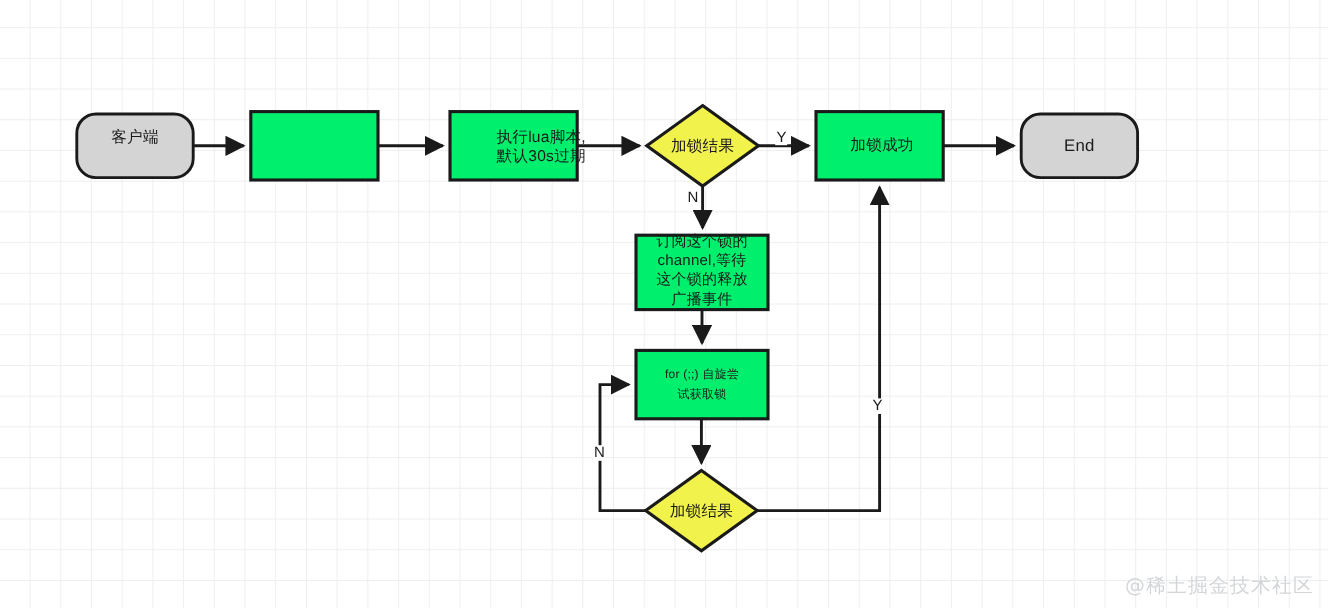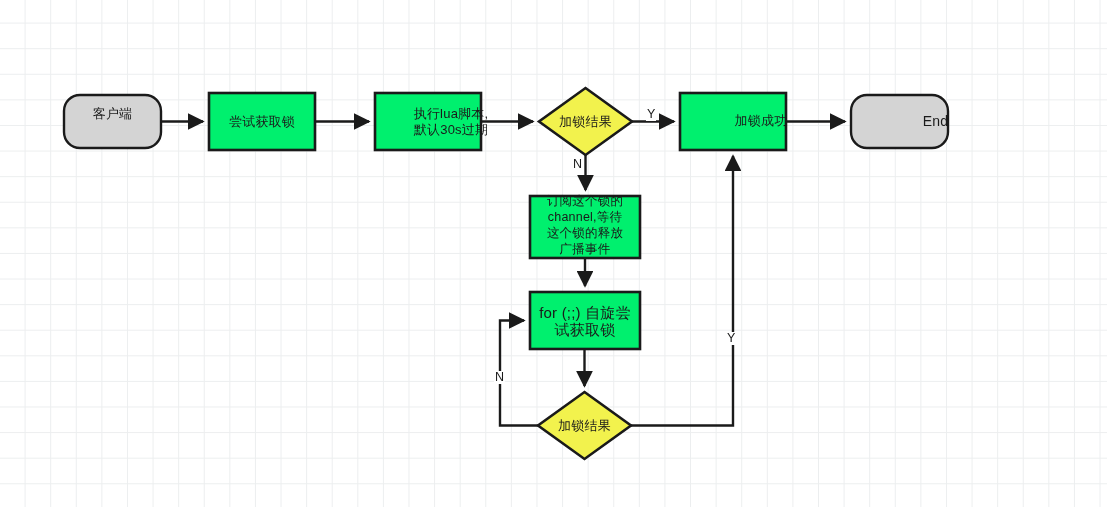--- a/index.html
+++ b/index.html
@@ -105,43 +105,43 @@
 
     <path d="M 584.5 349 L 584.5 386" fill="none" stroke="#1a1a1a" stroke-width="2.4" marker-end="url(#arrow)"></path>
 
     <path d="M 631 425.5 L 733 425.5 L 733 156" fill="none" stroke="#1a1a1a" stroke-width="2.4" marker-end="url(#arrow)"></path>
 
     <path d="M 538 425.5 L 500 425.5 L 500 320.5 L 524 320.5" fill="none" stroke="#1a1a1a" stroke-width="2.4" marker-end="url(#arrow)"></path>
   </svg>
 
   <div class="node-label" style="left:64px; top:87px; width:97px; height:53px;">客户端</div>
 
-  <div class="node-label" style="left:209px; top:93px; width:106px; height:57px;">尝试获取锁</div>
 
   <div class="node-label" style="left:375px; top:93px; width:106px; height:57px;margin-left:23px;">执行lua脚本,
 默认30s过期</div>
 
   <div class="node-label" style="left:539px; top:88px; width:93px; height:67px;">加锁结果</div>
 
-  <div class="node-label" style="left:708px; top:93px; width:106px; height:55px;">加锁成功</div>
+  <div class="node-label" style="left:682px; top:93px; width:106px; height:55px;">加锁成功</div>
 
-  <div class="node-label" style="left:851px; top:95px; width:97px; height:53px; font-size:14px;padding-left:36px;">End</div>
+  <div class="node-label" style="left:851px; top:95px; width:97px; height:53px; font-size:14px;">End</div>
 
   <div class="node-label" style="left:528px; top:195px; width:114px; height:60px; font-size:12.5px; line-height:16px;">订阅这个锁的
 channel,等待
 这个锁的释放
 广播事件</div>
 
-  <div class="node-label" style="left:528px; top:292px; width:114px; height:57px; font-size:15px; line-height:17px;">for (;;) 自旋尝
+  <div class="node-label" style="left:528px; top:292px; width:114px; height:57px; font-size:10px; line-height:17px;">for (;;) 自旋尝
 试获取锁</div>
 
   <div class="node-label" style="left:538px; top:392px; width:93px; height:67px;">加锁结果</div>
 
   <div class="edge-label" style="left:646px; top:108px;">Y</div>
 
   <div class="edge-label" style="left:572px; top:158px;">N</div>
 
   <div class="edge-label" style="left:726px; top:332px;">Y</div>
 
   <div class="edge-label" style="left:494px; top:371px;">N</div>
 
+  <div class="watermark">@稀土掘金技术社区</div>
 
 </div>
 
 </body></html>

